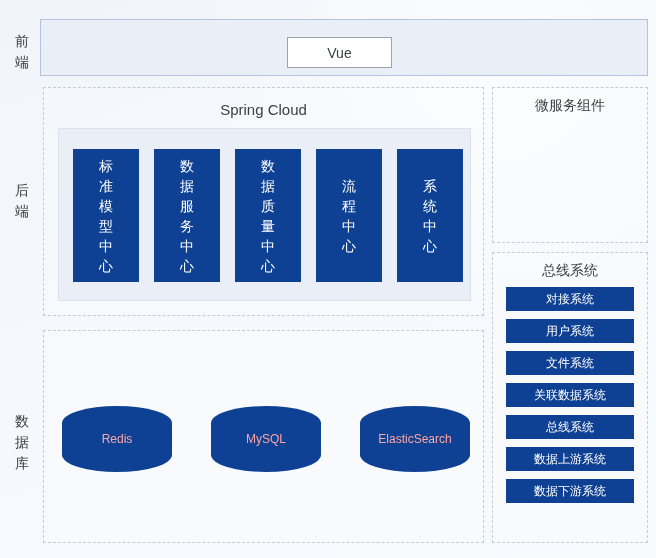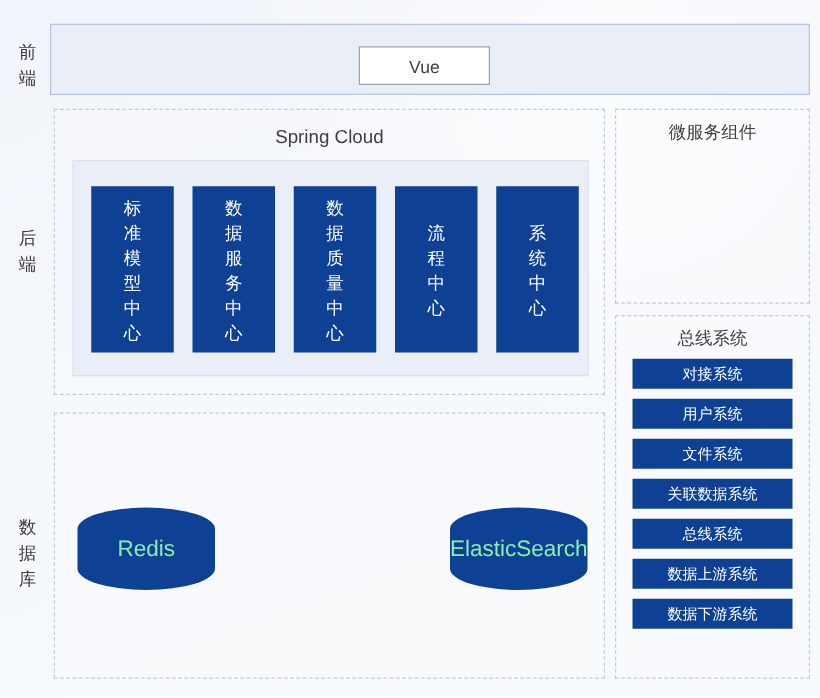--- a/index.html
+++ b/index.html
@@ -125,22 +125,22 @@
     border: 1px dashed #c3ccd9;
     background: rgba(255,255,255,0.22);
   }
   .db-cylinder {
     position: absolute;
     top: 75px;
     width: 110px;
     height: 66px;
     background: #0e4194;
     border-radius: 50% / 26%;
-    color: #86efac;
-    font-size: 18px;
+    color: #fca5a5;
+    font-size: 12px;
     display: flex;
     align-items: center;
     justify-content: center;
   }
   .db-cylinder.d0 { left: 18px; }
   .db-cylinder.d1 { left: 167px; }
   .db-cylinder.d2 { left: 316px; }
 
   
   .side-panel {
@@ -228,20 +228,21 @@
 心</div>
       <div class="service-box s4">系
 统
 中
 心</div>
     </div>
   </div>
 
   <div id="database-panel">
     <div class="db-cylinder d0">Redis</div>
+    <div class="db-cylinder d1">MySQL</div>
     <div class="db-cylinder d2">ElasticSearch</div>
   </div>
 
   <div class="side-panel" id="micro-panel">
     <div class="side-title">微服务组件</div>
   </div>
 
   <div class="side-panel" id="docking-panel">
     <div class="side-title">总线系统</div>
     <div class="side-list">

